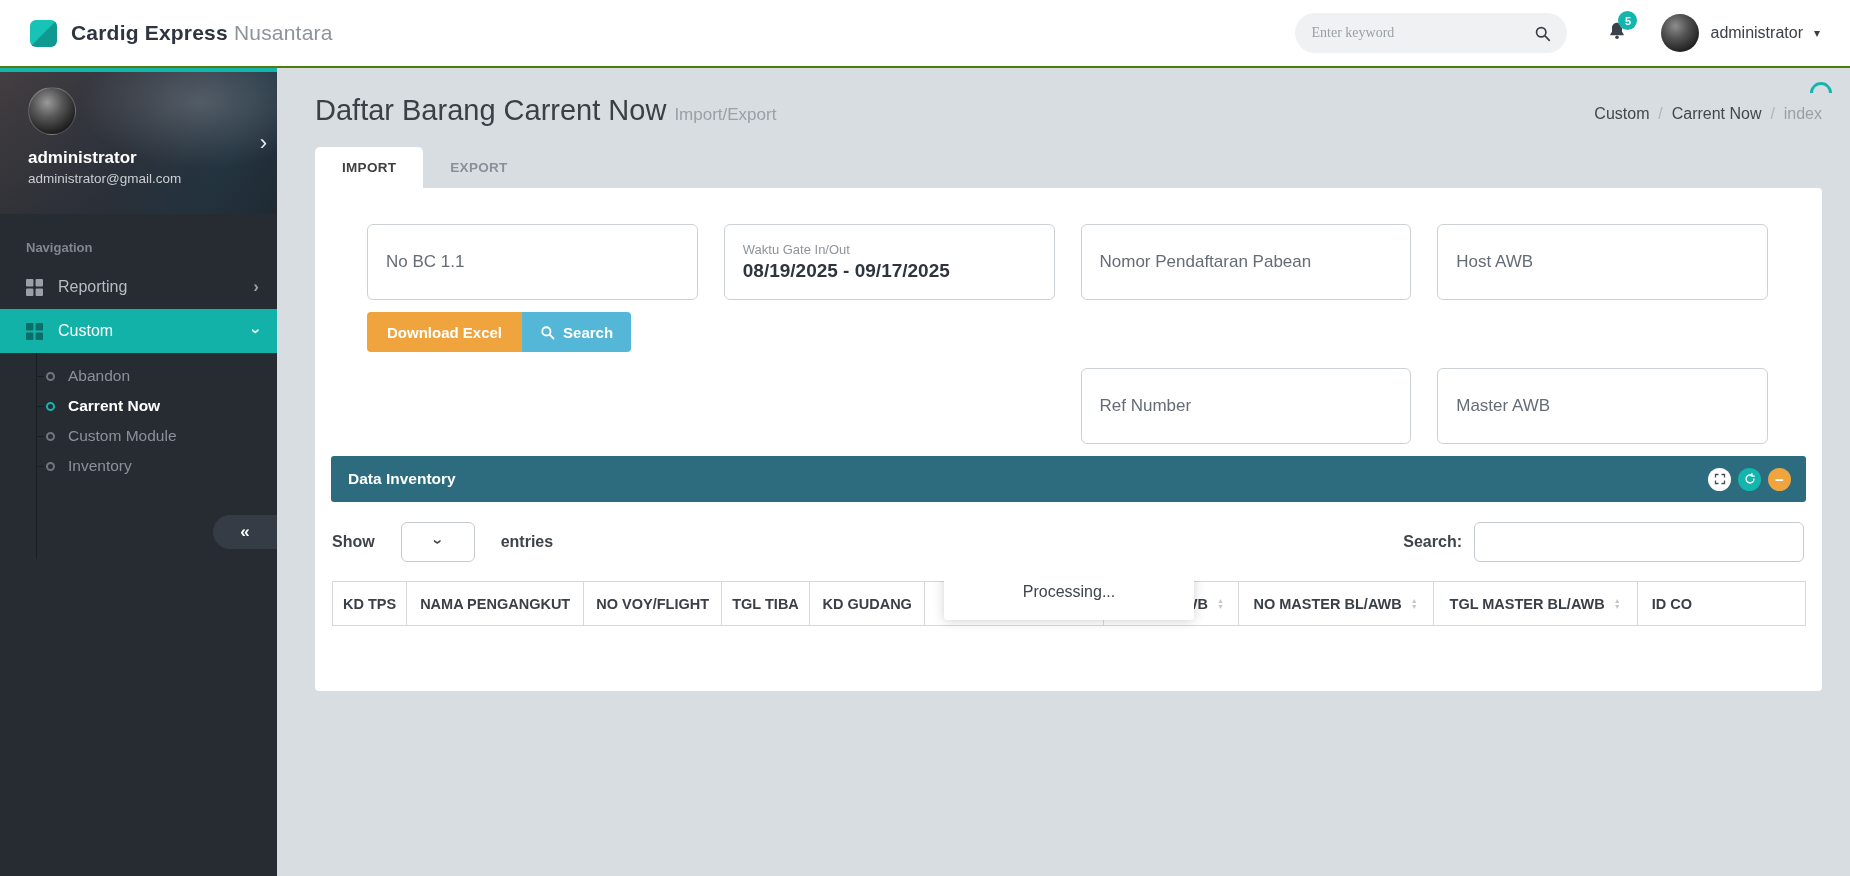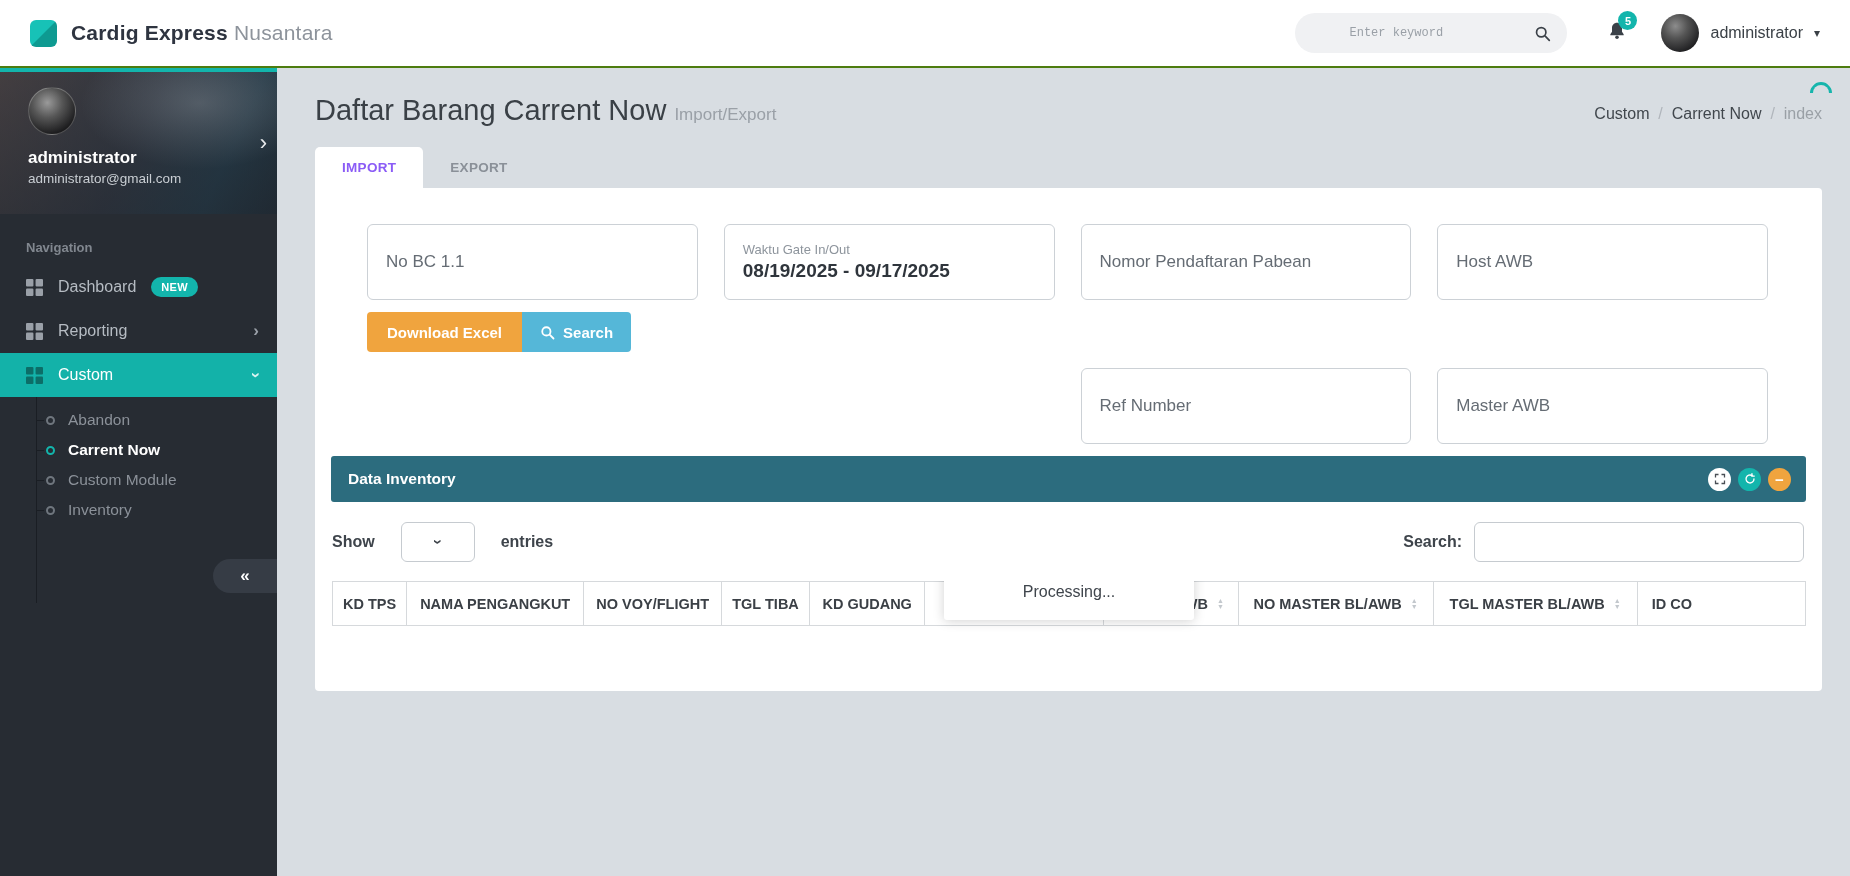--- a/index.html
+++ b/index.html
@@ -7,21 +7,21 @@
   body { font-family:"Liberation Sans","DejaVu Sans",sans-serif; background:#d8dde2; color:#3a4046; }
 
   
   .topbar { height:68px; background:#fff; border-bottom:2px solid #4d7c0f; display:flex; align-items:center; justify-content:space-between; padding:0 30px; position:relative; z-index:5; }
   .brand { display:flex; align-items:center; gap:14px; }
   .brand-logo { width:27px; height:27px; border-radius:6px; background:linear-gradient(135deg,#17c2b7 49%,#0e9a91 51%); display:inline-block; }
   .brand-text { font-size:21px; color:#8d939b; font-weight:300; letter-spacing:.2px; }
   .brand-text b { color:#2e3440; font-weight:700; }
   .topbar-right { display:flex; align-items:center; }
   .kw-search { width:272px; height:40px; background:#f0f1f3; border-radius:20px; display:flex; align-items:center; padding:0 16px; }
-  .kw-search input { flex:1; border:none; outline:none; background:transparent; font-size:12px; color:#3a4046; font-family:Liberation Mono, monospace;margin-left:38px; }
+  .kw-search input { flex:1; border:none; outline:none; background:transparent; font-size:14px; color:#3a4046; font-family:Liberation Serif, serif; }
   .kw-search input::placeholder { color:#9aa0a7; }
   .kw-search svg { width:17px; height:17px; color:#3b4148; }
   .bell-wrap { position:relative; margin-left:40px; cursor:pointer; }
   .bell-badge { position:absolute; top:-9px; right:-10px; min-width:19px; height:19px; border-radius:50%; background:#13b5ac; color:#fff; font-size:11px; font-weight:700; display:flex; align-items:center; justify-content:center; }
   .user-menu { display:flex; align-items:center; gap:11px; margin-left:34px; cursor:pointer; }
   .avatar { width:38px; height:38px; border-radius:50%; background:radial-gradient(circle at 38% 32%, #8d8d8d 0%, #555 34%, #1d1d1f 78%); }
   .user-name { font-size:16px; color:#3a4046; }
   .caret { font-size:12px; color:#3a4046; }
 
   
@@ -63,21 +63,21 @@
   .title-wrap { display:flex; align-items:baseline; gap:8px; }
   .page-title { font-size:29px; font-weight:400; color:#3a4046; }
   .page-subtitle { font-size:17px; color:#9aa0a7; }
   .crumbs { font-size:16px; color:#41474d; padding-bottom:4px; }
   .crumb { cursor:pointer; }
   .crumb:not(:last-child)::after { content:"  /  "; color:#b0b5bb; white-space:pre; }
   .crumb.muted { color:#9aa0a6; cursor:default; }
 
   .tabs { display:flex; margin-top:20px; }
   .tab { padding:0 27px; height:41px; display:flex; align-items:center; font-size:13.5px; font-weight:700; letter-spacing:.3px; color:#8a9098; cursor:pointer; }
-  .tab.active { background:#fff; color:#8b5cf6; border-radius:5px 5px 0 0; }
+  .tab.active { background:#fff; color:#404040; border-radius:5px 5px 0 0; }
 
   .panel { background:#fff; border-radius:0 4px 4px 4px; height:503px; position:relative; }
 
   .filters { display:grid; grid-template-columns:repeat(4,1fr); column-gap:26px; row-gap:16px; padding:36px 54px 0 52px; }
   .field { height:76px; border:1px solid #ccd1d6; border-radius:6px; display:flex; flex-direction:column; justify-content:center; padding:0 18px; background:#fff; }
   .field input { border:none; outline:none; font-size:17px; color:#3a4046; font-family:inherit; width:100%; background:transparent; }
   .field input::placeholder { color:#656c74; }
   .field .flabel { font-size:13px; color:#8d949c; margin-bottom:3px; }
   .field .fvalue { font-size:19px; font-weight:700; color:#2f353c; }
   .btn-row { display:flex; margin-top:-2px; }
@@ -149,30 +149,20 @@
   <aside class="sidebar">
     <div class="sidebar-accent"></div>
     <div class="profile">
       <div class="profile-avatar"></div>
       <div class="profile-name">administrator</div>
       <div class="profile-email">administrator@gmail.com</div>
       <span class="profile-chevron">›</span>
     </div>
     <div class="nav-label">Navigation</div>
 
-    <div class="nav-item">
-      <svg viewBox="0 0 16 16">
-          <rect x="0" y="0" width="7" height="7" rx="1"></rect>
-          <rect x="9" y="0" width="7" height="7" rx="1"></rect>
-          <rect x="0" y="9" width="7" height="7" rx="1"></rect>
-          <rect x="9" y="9" width="7" height="7" rx="1"></rect>
-        </svg>
-      <span>Dashboard</span>
-      <span class="new-badge">NEW</span>
-    </div>
     <div class="nav-item">
       <svg viewBox="0 0 16 16">
           <rect x="0" y="0" width="7" height="7" rx="1"></rect>
           <rect x="9" y="0" width="7" height="7" rx="1"></rect>
           <rect x="0" y="9" width="7" height="7" rx="1"></rect>
           <rect x="9" y="9" width="7" height="7" rx="1"></rect>
         </svg>
       <span class="grow">Reporting</span>
       <span class="chev-r">›</span>
     </div>

